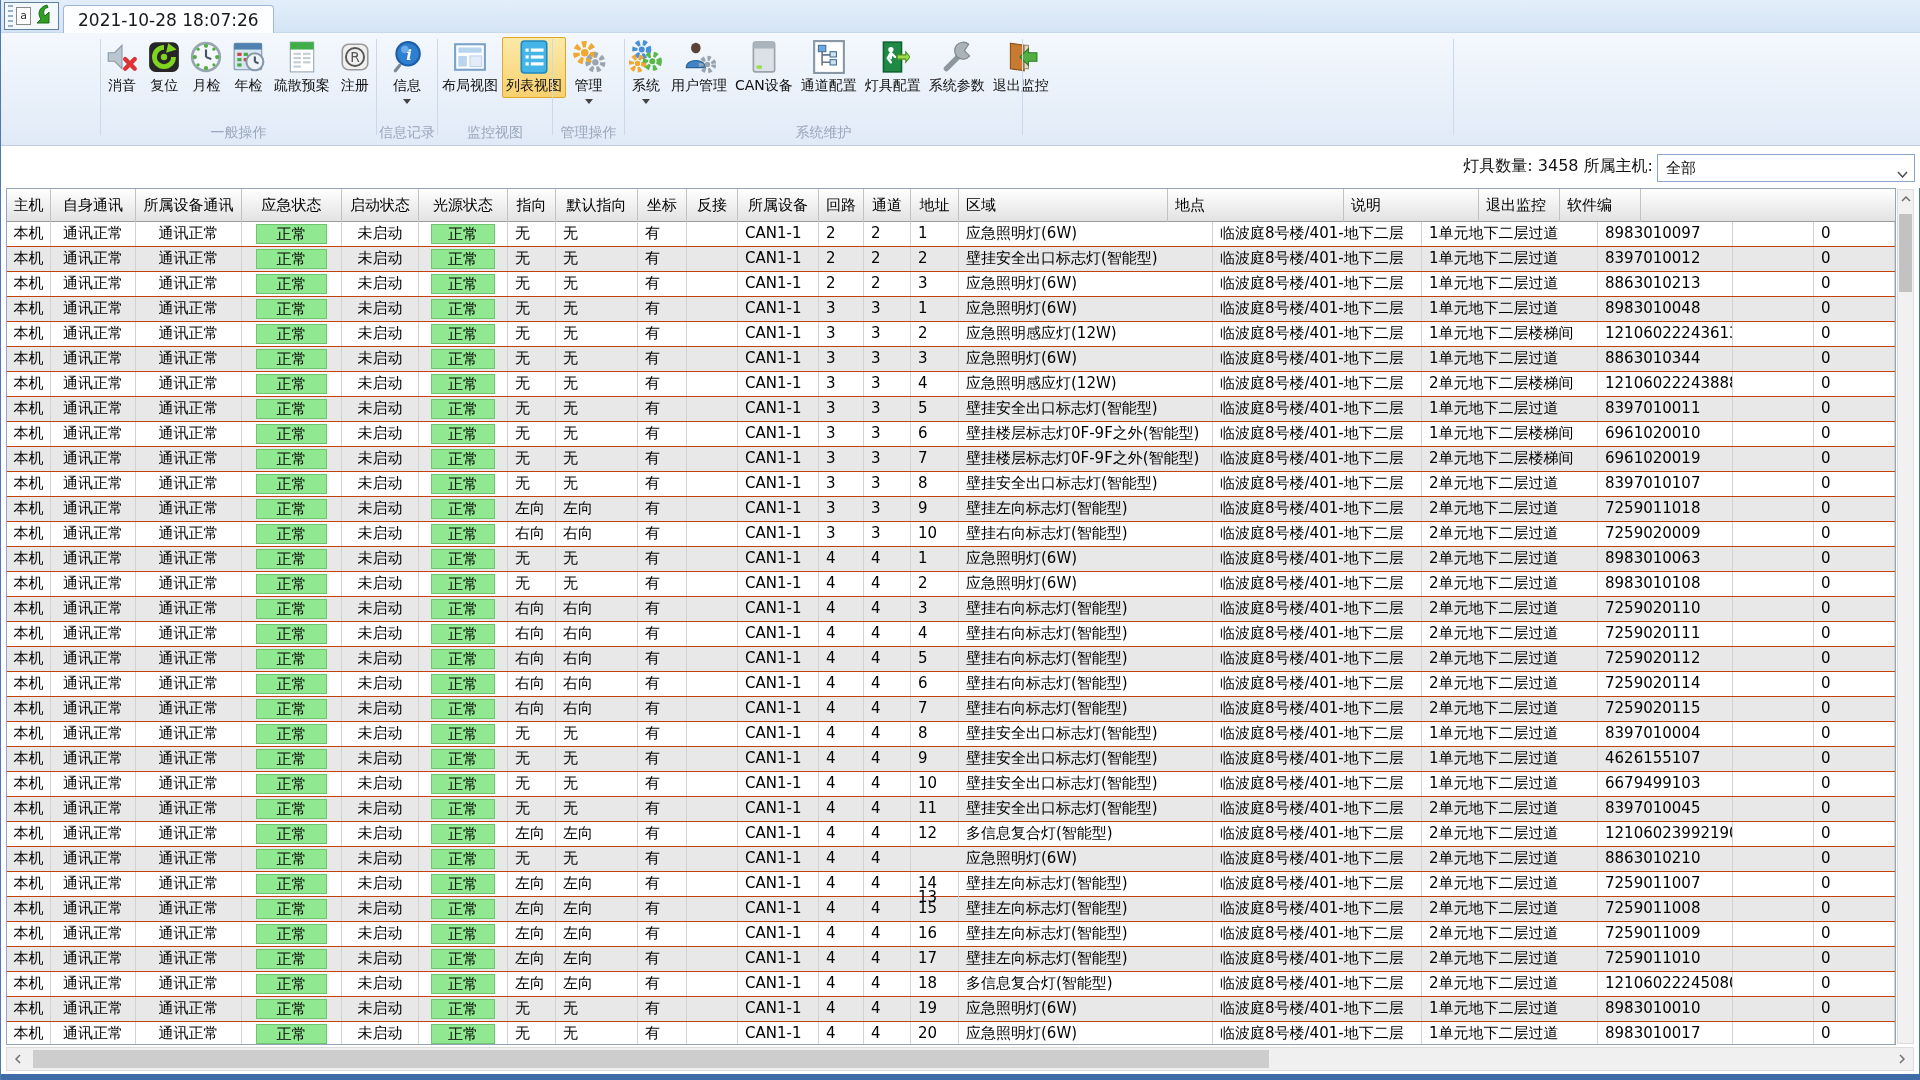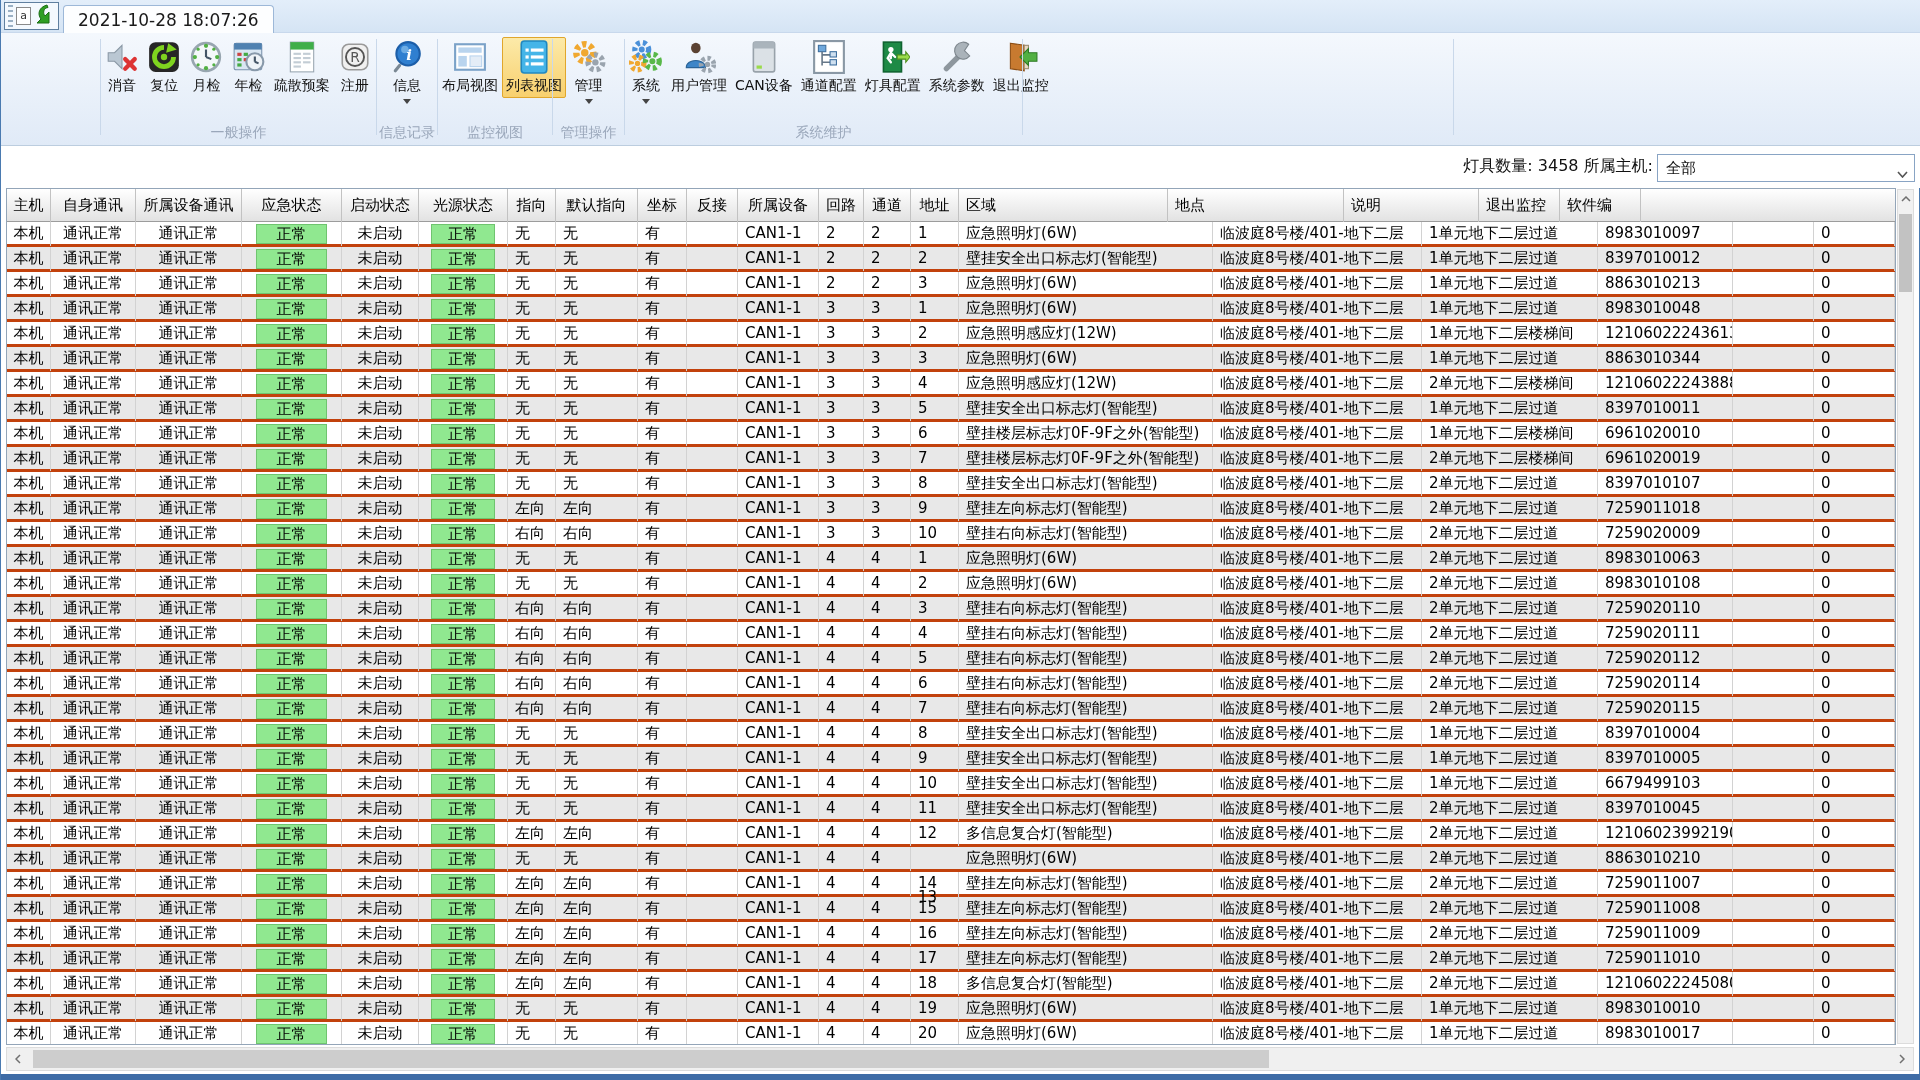--- a/index.html
+++ b/index.html
@@ -59,21 +59,21 @@
   .combo-chev { position:absolute; right:6px; top:9px; }
 
   
   .grid { position:absolute; left:5px; top:188px; width:1890px; height:857px;
           border:1px solid #93a5b8; background:#fff; overflow:hidden; }
   .g-head { display:flex; height:33px; background:linear-gradient(#ffffff,#e2e2e2);
             border-bottom:1px solid #9c9c9c; }
   .g-hcell { height:33px; padding-top:7px; font-size:15px; color:#000;
              border-right:1px solid #c2c2c2; overflow:hidden; white-space:nowrap; flex:none; }
   .hc { text-align:center; } .hl { text-align:left; padding-left:7px; }
-  .g-row { display:flex; height:25px; background:#fff; border-bottom:3px solid #c2410c; }
+  .g-row { display:flex; height:25px; background:#fff; border-bottom:1px solid #c2410c; }
   .g-row.alt { background:#e8e8e8; }
   .g-cell { height:24px; line-height:23px; font-size:15px; color:#000;
             border-right:1px solid #d2d2d2; overflow:hidden; white-space:nowrap; flex:none; }
   .ac { text-align:center; } .al { text-align:left; padding-left:7px; }
   .badge { display:block; margin:2px auto 0 auto; width:72%; height:20px; line-height:19px;
            text-align:center; background:#90e890; border:1px solid #6fc46f; font-size:15px; }
 
   
   .vscroll { position:absolute; left:1896px; top:189px; width:17px; height:855px;
              background:#f1f1f1; border:1px solid #dcdcdc; }
@@ -916,21 +916,21 @@
         <div class="g-cell al" style="width: 82px;">无</div>
         <div class="g-cell al" style="width: 49px;">有</div>
         <div class="g-cell al" style="width: 51px;"></div>
         <div class="g-cell al" style="width: 81px;">CAN1-1</div>
         <div class="g-cell al" style="width: 45px;">4</div>
         <div class="g-cell al" style="width: 47px;">4</div>
         <div class="g-cell al" style="width: 48px;">9</div>
         <div class="g-cell al" style="width: 254px;">壁挂安全出口标志灯(智能型)</div>
         <div class="g-cell al" style="width: 209px;">临波庭8号楼/401-地下二层</div>
         <div class="g-cell al" style="width: 176px;">1单元地下二层过道</div>
-        <div class="g-cell al" style="width: 135px;">8397010005</div>
+        <div class="g-cell al" style="width: 135px;">4626155107</div>
         <div class="g-cell al" style="width: 81px;"></div>
         <div class="g-cell al" style="width: 81px;">0</div>
       </div>
       <div class="g-row">
         <div class="g-cell ac" style="width: 44px;">本机</div>
         <div class="g-cell ac" style="width: 85px;">通讯正常</div>
         <div class="g-cell ac" style="width: 106px;">通讯正常</div>
         <div class="g-cell ac" style="width: 100px;">
           <div class="badge">正常</div>
         </div>

